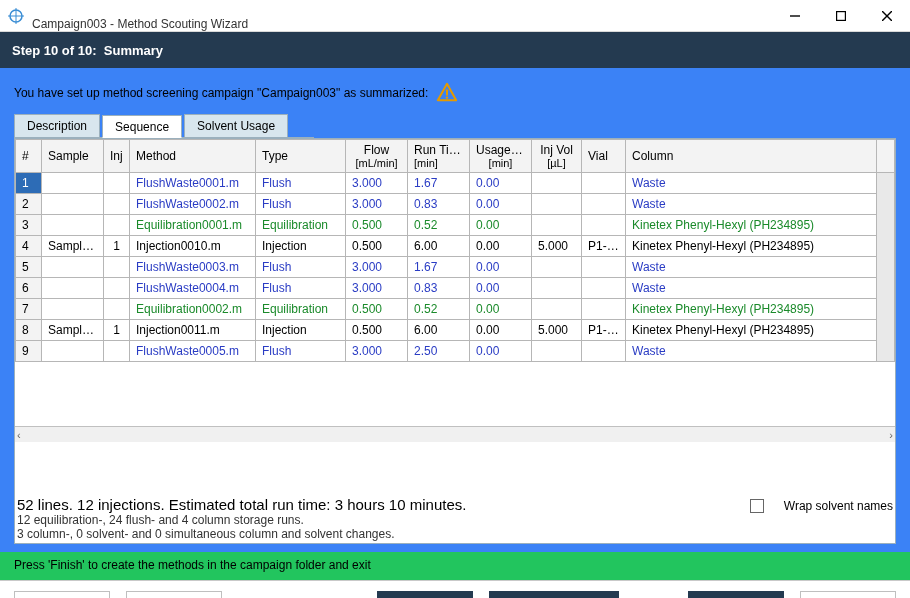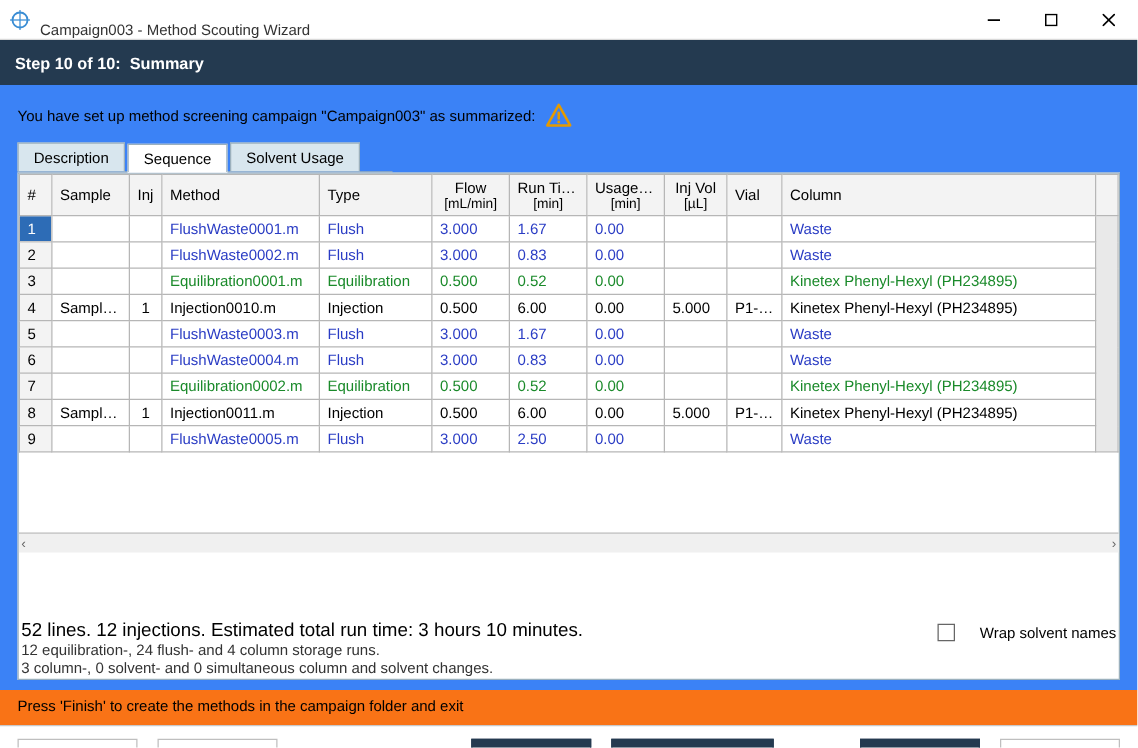--- a/index.html
+++ b/index.html
@@ -156,21 +156,21 @@
     .summary-row { display:flex; align-items:flex-start; }
     .summary-row .spacer{ flex:1; }
     .wrap-toggle { display:flex; align-items:center; gap:20px; margin-top:3px; font-size:12px;}
     .wrap-toggle .checkbox {
       width:14px; height:14px;
       border: 1px solid #666;
       background:#fff;
     }
     .finish-hint {
       padding: 6px 14px 8px 14px;
-      background:#f97316;
+      background:#22c55e;
       font-size:12px;
     }
     .btnbar {
       height: 46px;
       background: #fff;
       border-top: 1px solid #c9c9c9;
       display:flex;
       align-items:center;
       padding: 0 14px;
       gap: 16px;
@@ -267,21 +267,21 @@
             <col class="col-scroll">
         </colgroup>
         <thead>
           <tr>
             <th>#</th>
             <th>Sample</th>
             <th>Inj</th>
             <th>Method</th>
             <th>Type</th>
             <th style="text-align:center"><span>Flow</span><span class="sub">[mL/min]</span></th>
-            <th style="text-align:center"><span>Run Time</span><span class="sub">[min]</span></th>
+            <th style="text-align:left"><span>Run Time</span><span class="sub">[min]</span></th>
             <th style="text-align:center"><span>Usage Time</span><span class="sub">[min]</span></th>
             <th style="text-align:center"><span>Inj Vol</span><span class="sub">[µL]</span></th>
             <th>Vial</th>
             <th>Column</th>
             <th class="rowscroll">&nbsp;</th>
           </tr>
         </thead>
         <tbody id="grid-body">
             <tr>
               <td class="cell-idx sel">1</td>

